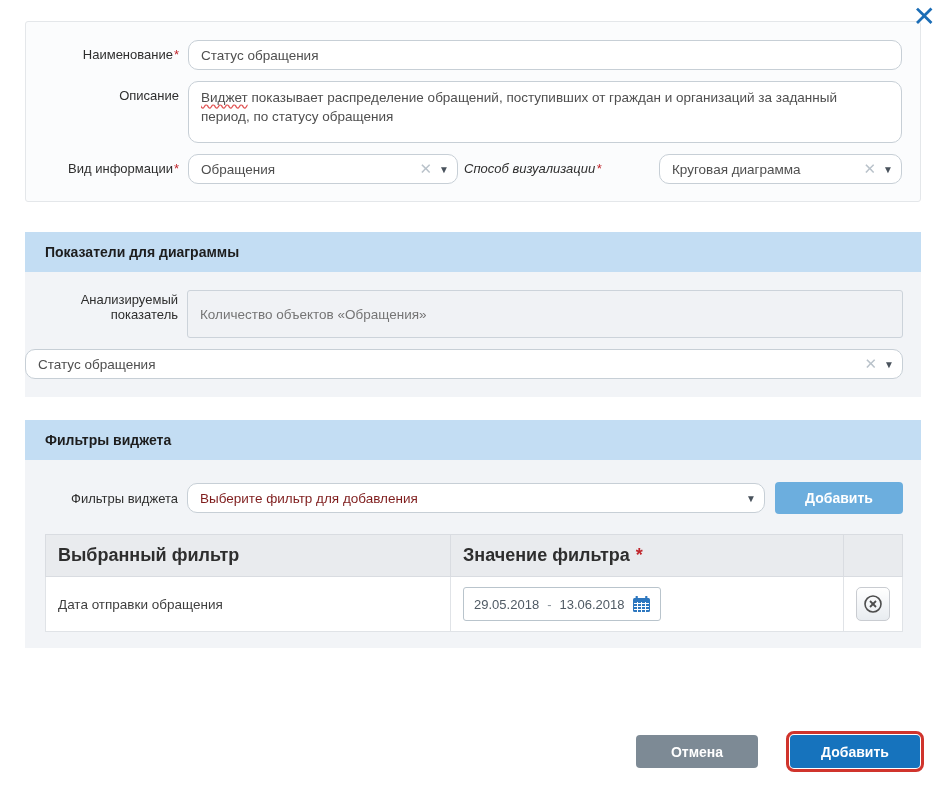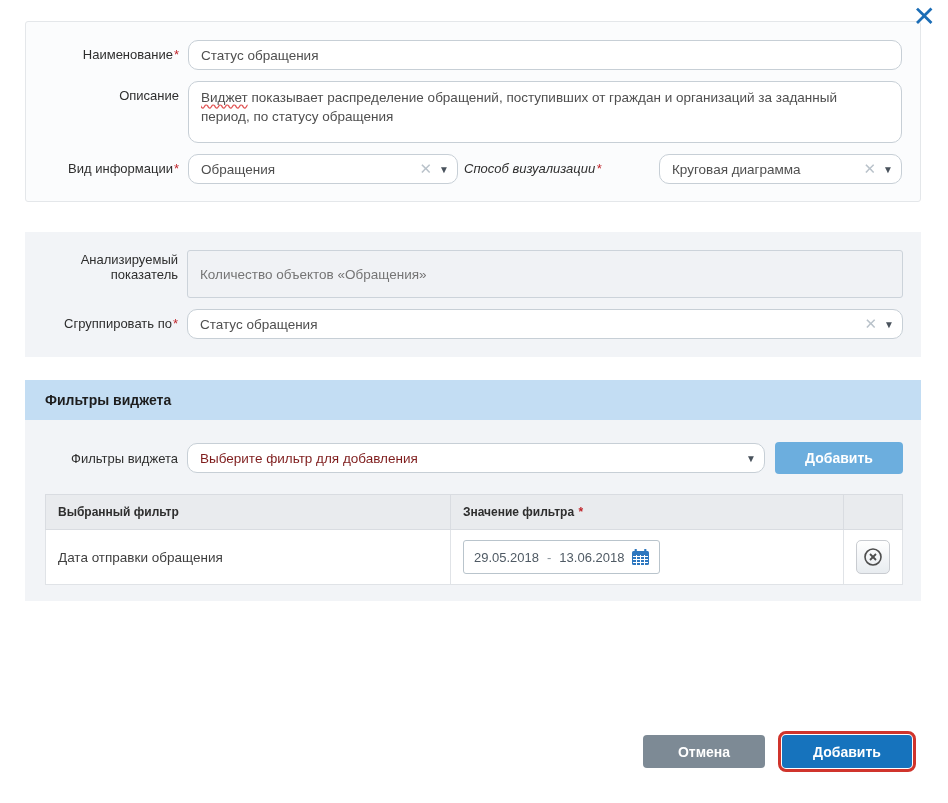--- a/index.html
+++ b/index.html
@@ -58,38 +58,38 @@
   .filter-row { display:flex; align-items:center; }
   .filter-row .selectbox { flex:1; }
   .btn-add-filter {
     width:128px; height:32px; margin-left:10px; border:none; border-radius:4px;
     background:#6caede; color:#fff; font-size:14px; font-weight:bold; cursor:pointer;
     font-family:"Liberation Sans", sans-serif;
   }
   
   .ftable { margin:20px 0 0 20px; width:calc(100% - 20px); border-collapse:collapse; background:#fff; }
   .ftable th {
-    background:#e9ebee; font-size:12px; font-weight:bold; color:#2e2e2e; text-align:left;
+    background:#e9ebee; font-size:18px; font-weight:bold; color:#2e2e2e; text-align:left;
     padding:10px 12px; border:1px solid #d9dce1;
   }
   .ftable td { background:#fff; border:1px solid #e0e3e7; padding:10px 12px; font-size:13.5px; color:#3f3f3f; }
   .col-filter { width:47.5%; }
   .col-value  { width:46%; }
   .col-action { width:6.5%; }
   .daterange {
     display:inline-flex; align-items:center; border:1px solid #b9c4cc; border-radius:3px;
     background:#fff; padding:8px 10px; gap:8px; font-size:13px; color:#4f5a64;
   }
   .daterange .sep { color:#8a949c; }
   .btn-remove {
     width:34px; height:34px; border:1px solid #c9ccd1; border-radius:5px; cursor:pointer;
     background:linear-gradient(#ffffff,#e8ecf0); display:flex; align-items:center; justify-content:center;
   }
   
-  .footer { position:absolute; right:36px; bottom:35px; display:flex; align-items:center; gap:17px; }
+  .footer { position:absolute; right:28px; bottom:35px; display:flex; align-items:center; gap:32px; }
   .btn-cancel {
     width:122px; height:33px; border:none; border-radius:4px; background:#7d8a95; color:#fff;
     font-size:14px; font-weight:bold; cursor:pointer; font-family:"Liberation Sans", sans-serif;
   }
   .btn-submit {
     width:130px; height:33px; border:none; border-radius:4px; background:#1673bd; color:#fff;
     font-size:14px; font-weight:bold; cursor:pointer; outline:3px solid #d0342c; outline-offset:1px;
     font-family:"Liberation Sans", sans-serif;
   }
   .half { display:flex; flex:1; }
@@ -143,34 +143,32 @@
         <div class="selectbox" style="flex:1">
           <span class="sel-value">Круговая диаграмма</span>
           <span class="clear-x">✕</span>
           <span class="dd-arrow">▼</span>
         </div>
       </div>
     </div>
   </div>
 
   <div class="section sec2">
+    <div class="section-header">Показатели для диаграммы</div>
     <div class="section-body">
 
       <div class="frow">
         <div class="flabel two-line-label">
           <span>Анализируемый</span><br>
           <span>показатель</span>
         </div>
         <input class="disabled-input" type="text" disabled="" placeholder="Количество объектов «Обращения»" style="">
       </div>
 
       <div class="frow">
-        <div class="flabel">
-          <span>Сгруппировать по</span><span class="req">*</span>
-        </div>
         <div class="selectbox" style="flex:1">
           <span class="sel-value">Статус обращения</span>
           <span class="clear-x">✕</span>
           <span class="dd-arrow">▼</span>
         </div>
       </div>
     </div>
   </div>
 
   <div class="section sec3">

